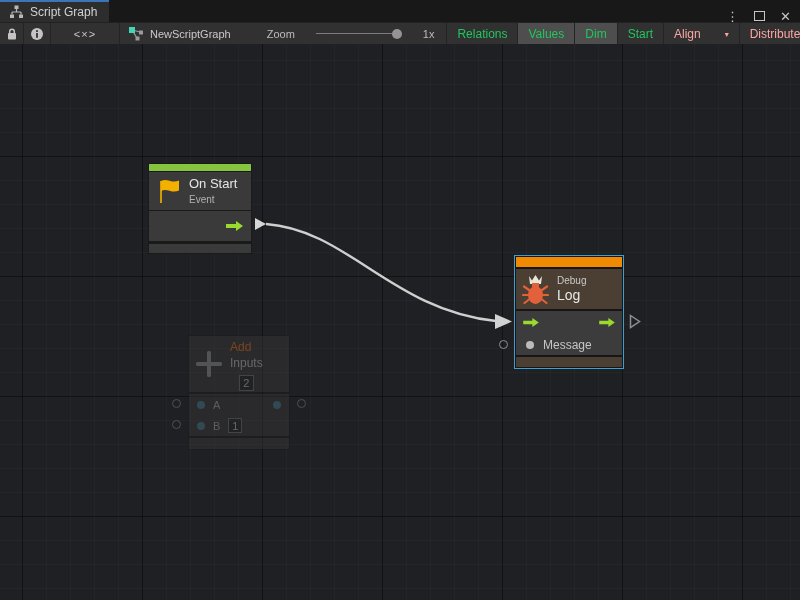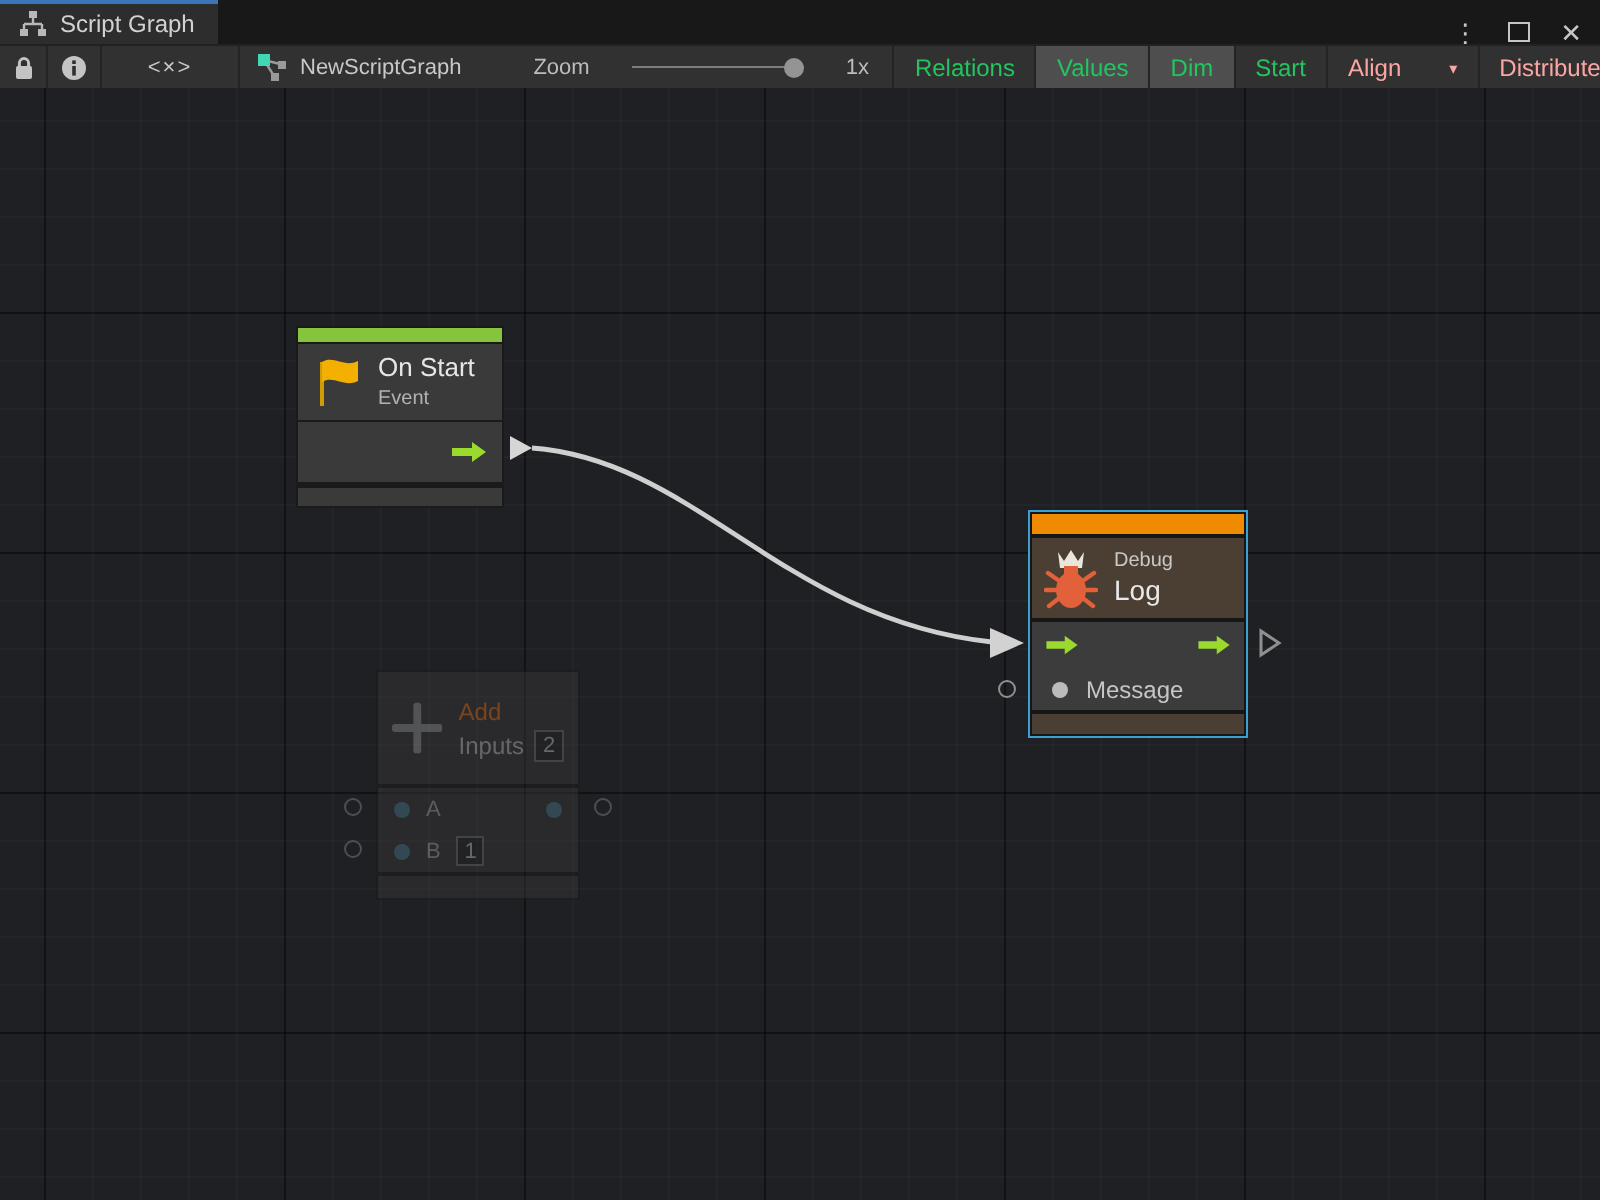--- a/index.html
+++ b/index.html
@@ -79,21 +79,21 @@
   .dot-gray{width:8px;height:8px;border-radius:50%;background:#bbb;flex:0 0 8px;}
   .plabel{font-size:12px;color:#c6c6c6;}
   .hollow-circle{position:absolute;width:9px;height:9px;border-radius:50%;border:1.5px solid #8f8f8f;}
   .hc-debug{left:-16px;top:84px;}
   .ht-debug{position:absolute;right:-18px;top:58px;}
 
   
   .node-add{left:188px;top:291px;width:102px;opacity:0.42;}
   .node-add .hdr{height:56px;margin-bottom:2px;padding:0 7px;}
   .node-add .l1{font-size:12px;color:#f97316;line-height:1.5;}
-  .node-add .l2{font-size:12px;color:#c6c6c6;display:flex;align-items:center;gap:5px;}
+  .node-add .l2{font-size:12px;color:#c6c6c6;display:flex;align-items:center;gap:5px;flex-direction:column;}
   .valbox{min-width:15px;height:16px;background:#262626;border:1px solid #757575;color:#c8c8c8;
     font-size:11px;display:flex;align-items:center;justify-content:center;padding:0 2px;}
   .node-add .prow{height:21px;display:flex;align-items:center;gap:8px;padding:0 8px;}
   .node-add .plabel{font-size:11px;color:#aeaeae;}
   .node-add .footer{height:11px;margin-top:2px;}
   .dot-teal{width:8px;height:8px;border-radius:50%;background:var(--teal);flex:0 0 8px;}
   .spacer{flex:1;}
   .hc-a-l{left:-16px;top:64px;} .hc-b-l{left:-16px;top:85px;} .hc-a-r{right:-16px;top:64px;}
 </style>
 </head>

